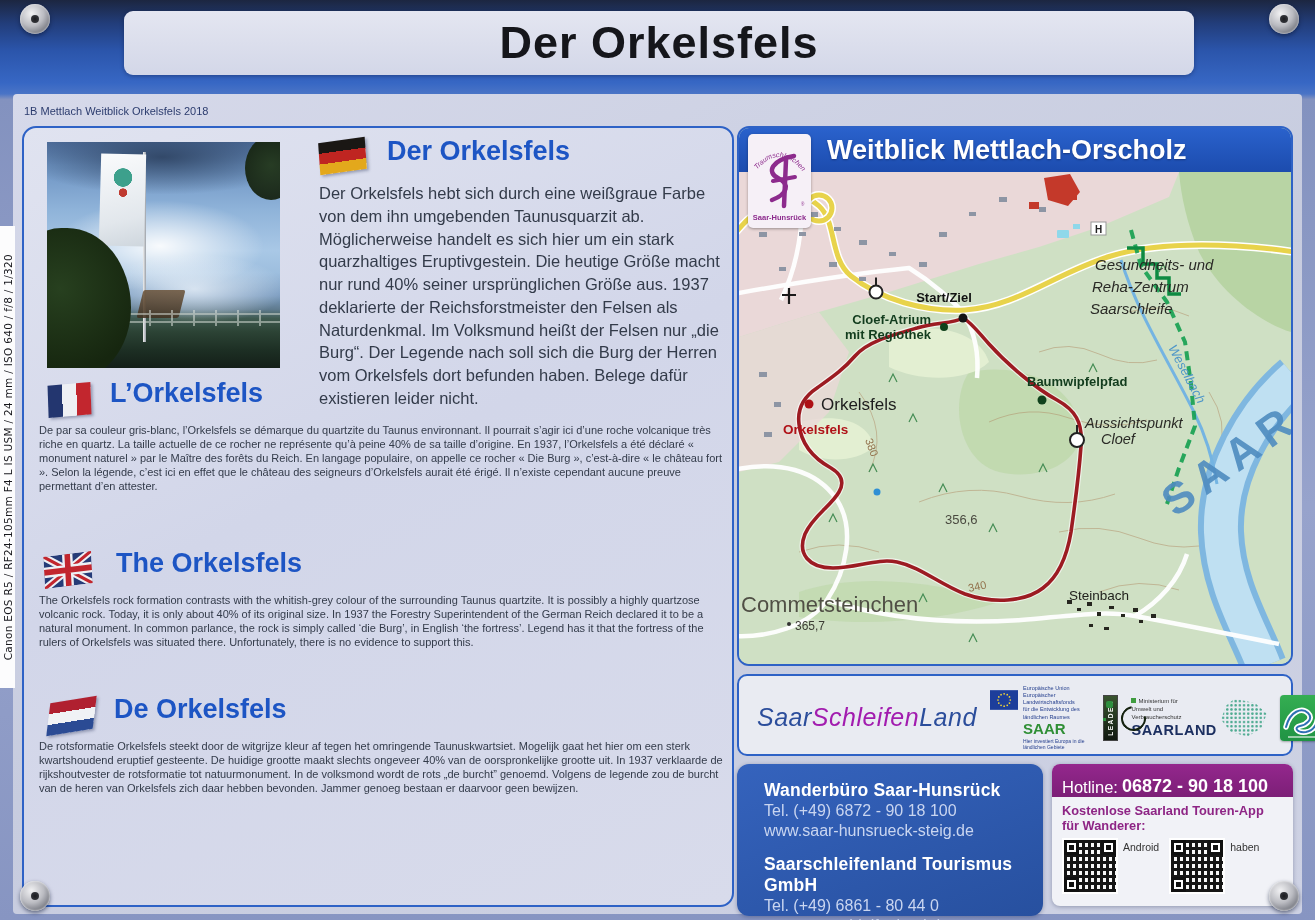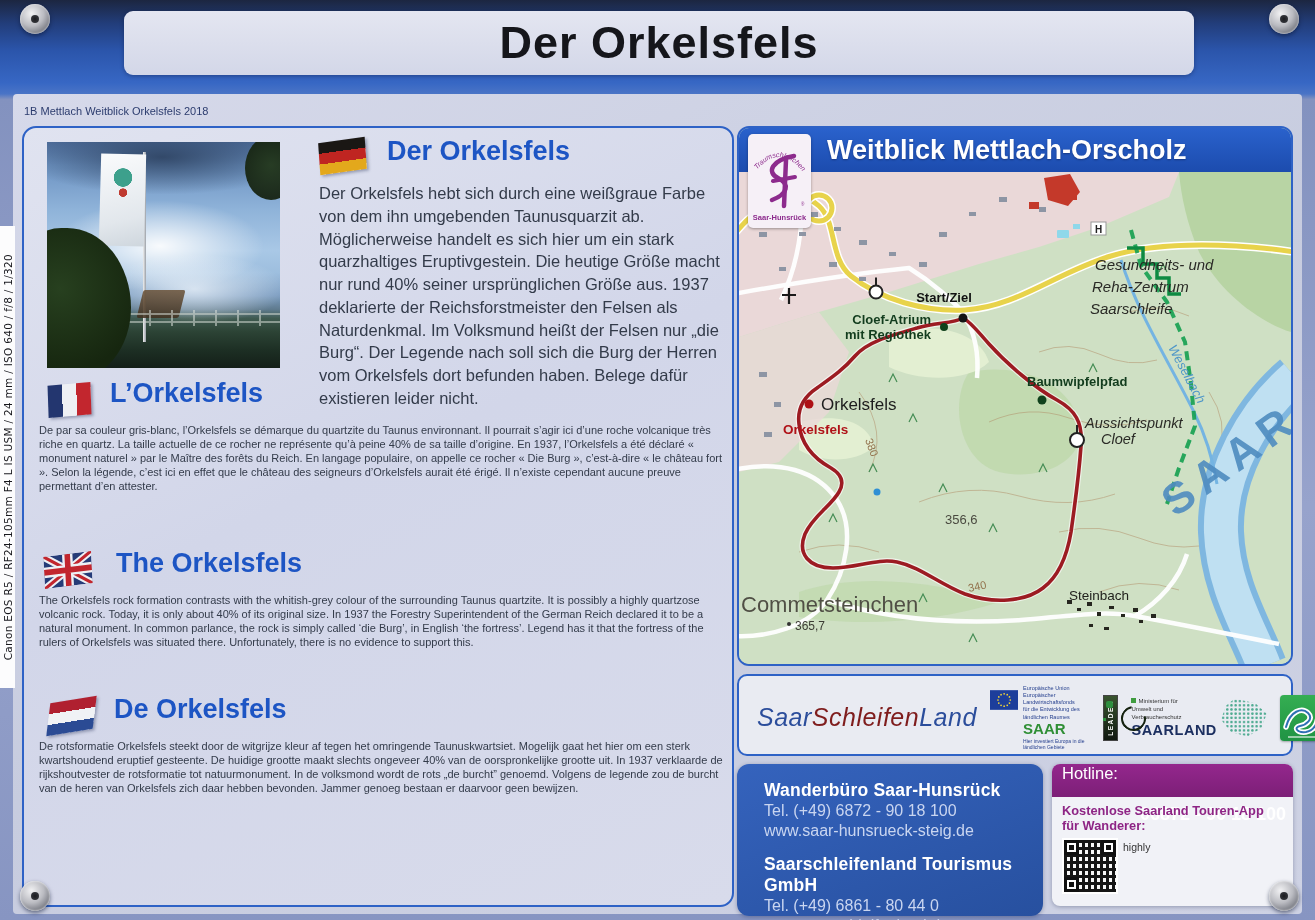--- a/index.html
+++ b/index.html
@@ -70,21 +70,21 @@
     padding-left:88px;}
   .map-header span{color:#fff;font-size:27px;font-weight:bold;text-shadow:0 1px 2px rgba(0,0,30,.35);}
   .map-logo{position:absolute;left:9px;top:6px;width:63px;height:94px;background:#f6f0f7;border-radius:5px;
     box-shadow:0 1px 3px rgba(0,0,0,.35);z-index:3;}
   svg.mapsvg{position:absolute;left:0px;top:44px;}
   .sponsors{position:absolute;left:737px;top:674px;width:556px;height:82px;box-sizing:border-box;
     background:#e9ebf2;border:2px solid #2e62c6;border-radius:10px;padding:6px 12px 0 18px;}
   .sp-caption{font-size:11.5px;color:#23232a;}
   .sp-row{display:flex;align-items:center;gap:13px;margin-top:3px;}
   .wordmark{font-size:25px;font-style:italic;letter-spacing:.5px;white-space:nowrap;}
-  .wm-a{color:#2b4d9b;} .wm-b{color:#7f1d1d;font-style:italic;} .wm-c{color:#2b4d9b;}
+  .wm-a{color:#2b4d9b;} .wm-b{color:#a21caf;font-style:italic;} .wm-c{color:#2b4d9b;}
   .eu-block{display:flex;gap:5px;align-items:flex-start;}
   .eler-tiny{font-size:5.5px;color:#27418f;line-height:1.3;}
   .eler-name{font-size:15px;font-weight:bold;color:#2f8f35;line-height:1.1;}
   .eler-tiny2{font-size:5px;color:#27418f;margin-top:1px;}
   .leader-box{width:46px;height:46px;border:1px solid #444;background:#fff;display:flex;box-sizing:border-box;}
   .leader-strip{width:13px;background:linear-gradient(180deg,#39542f,#101810);display:flex;align-items:center;justify-content:center;}
   .leader-strip span{writing-mode:vertical-rl;transform:rotate(180deg);font-size:6.5px;color:#fff;letter-spacing:1.5px;font-weight:bold;}
   .leader-art{flex:1;position:relative;}
   .leader-art::before{content:'';position:absolute;left:4px;top:10px;width:21px;height:21px;border:2.5px solid #15220f;
     border-radius:50%;border-top-color:transparent;transform:rotate(35deg);}
@@ -101,22 +101,22 @@
   .greenlogo{width:52px;height:46px;border-radius:4px;position:relative;display:flex;align-items:center;justify-content:center;
     background:linear-gradient(180deg,#35ae52,#209344);box-shadow:0 1px 2px rgba(0,0,0,.3);}
   .greenlogo::after{content:'';position:absolute;bottom:3px;left:8px;right:8px;height:1.5px;background:rgba(255,255,255,.55);}
   .contact{position:absolute;left:737px;top:764px;width:306px;height:152px;box-sizing:border-box;border-radius:12px;
     background:linear-gradient(160deg,#3563bd,#27509f);padding:16px 0 0 27px;box-shadow:0 1px 4px rgba(10,20,60,.3);}
   .c-name{font-size:17.5px;font-weight:bold;color:#fff;letter-spacing:.2px;}
   .c-line{font-size:16px;color:#c9d5f0;line-height:1.28;}
   .c-gap{height:12px;}
   .hotline{position:absolute;left:1052px;top:764px;width:241px;height:142px;background:#f1f2f7;border-radius:8px;
     overflow:hidden;box-shadow:0 1px 4px rgba(10,20,60,.3);}
-  .h-head{height:33px;background:linear-gradient(180deg,#94278d,#7c1f77);display:flex;align-items:flex-start;
-    padding-left:10px;gap:22px;color:#fff;}
+  .h-head{height:33px;background:linear-gradient(180deg,#94278d,#7c1f77);display:flex;align-items:flex-end;
+    padding-left:10px;gap:4px;color:#fff;}
   .h-label{font-size:16.5px;} .h-num{font-weight:bold;font-size:18px;margin-top:40px;}
   .h-app{color:#8e2585;font-weight:bold;font-size:12.8px;padding:6px 16px 3px 10px;}
   .qr-row{display:flex;padding:2px 4px 0 10px;gap:10px;align-items:flex-start;}
   .qr-wrap{display:flex;gap:5px;}
   .qr{width:52px;height:52px;position:relative;border:2px solid #fff;background:#fff;
     background-image:repeating-linear-gradient(90deg,#161616 0 3px,transparent 3px 6px),
                      repeating-linear-gradient(0deg,#161616 0 3px,#f8f8f8 3px 7px);}
   .fd{position:absolute;width:15px;height:15px;border:3px solid #111;background:#fff;box-sizing:border-box;}
   .fd::after{content:'';display:block;width:5px;height:5px;margin:2px;background:#111;}
   .fd.tl{left:0;top:0}.fd.tr{right:0;top:0}.fd.bl{left:0;bottom:0}
@@ -423,21 +423,29 @@
       <span class="h-num">06872 - 90 18 100</span>
     </div>
     <div class="h-app">Kostenlose Saarland Touren-App für Wanderer:</div>
     <div class="qr-row">
       <div class="qr-wrap">
         <div class="qr">
           <div class="fd tl"></div>
             <div class="fd tr"></div>
             <div class="fd bl"></div>
         </div>
-        <div class="qr-label">highly</div>
+        <div class="qr-label">Android</div>
+      </div>
+      <div class="qr-wrap">
+        <div class="qr">
+          <div class="fd tl"></div>
+            <div class="fd tr"></div>
+            <div class="fd bl"></div>
+        </div>
+        <div class="qr-label">haben</div>
       </div>
     </div>
   </div>
 
   <div class="screw" style="left:20px;top:4px;"></div>
   <div class="screw" style="left:1269px;top:4px;"></div>
   <div class="screw" style="left:20px;top:881px;"></div>
   <div class="screw" style="left:1269px;top:881px;"></div>
 </div>
 

